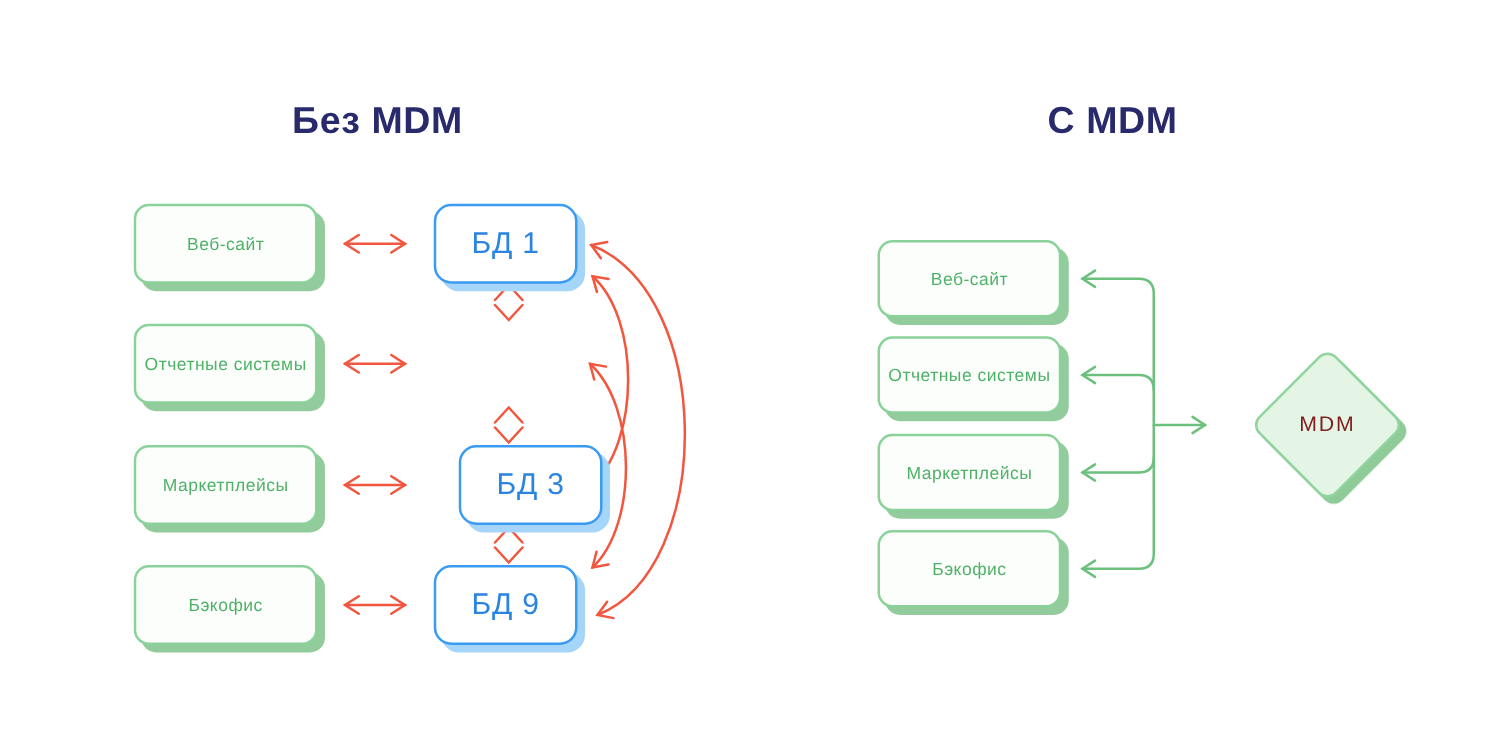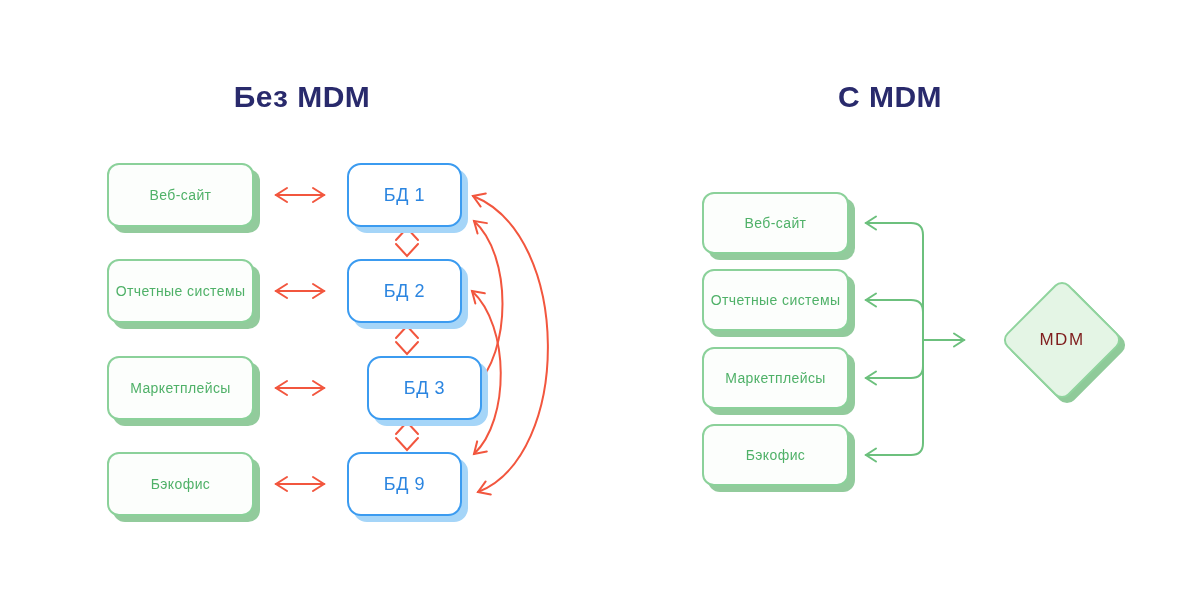--- a/index.html
+++ b/index.html
@@ -20,21 +20,21 @@
   .box-green{
     width:147px;height:64px;background:#fcfefc;
     border:2px solid #8bd19a;border-radius:12px;
     box-shadow:6px 6px 0 #92cb9c;
     color:#4fb168;font-size:14px;letter-spacing:.4px;line-height:1.3;
   }
   .box-blue{
     width:115px;height:64px;background:#ffffff;
     border:2px solid #3b9bf0;border-radius:14px;
     box-shadow:6px 6px 0 #a5d5f8;
-    color:#2b85e0;font-size:18px;letter-spacing:.6px;
+    color:#2b85e0;font-size:24px;letter-spacing:.6px;
   }
   .rbox{height:62px;}
   .connector-layer{position:absolute;left:0;top:0;width:1200px;height:594px;pointer-events:none;}
   .diamond-wrap{
     position:absolute;left:1018px;top:296px;width:88px;height:88px;
     filter:drop-shadow(5px 5px 0 #8fca99);
   }
   .diamond-shape{
     position:absolute;inset:0;box-sizing:border-box;
     background:#e4f5e5;border:2px solid #90d49e;border-radius:10px;
@@ -104,23 +104,20 @@
   <div class="box box-green" style="left:107px;top:356px;">
     <span>Маркетплейсы</span>
   </div>
   <div class="box box-green" style="left:107px;top:452px;">
     <span>Бэкофис</span>
   </div>
 
   <div class="box box-blue" style="left:347px;top:163px;">
     <span>БД 1</span>
   </div>
-  <div class="box box-blue" style="left:347px;top:259px;">
-    <span>БД 2</span>
-  </div>
   <div class="box box-blue" style="left:367px;top:356px;">
     <span>БД 3</span>
   </div>
   <div class="box box-blue" style="left:347px;top:452px;">
     <span>БД 9</span>
   </div>
 
   <div class="box box-green rbox" style="left:702px;top:192px;">
     <span>Веб-сайт</span>
   </div>

